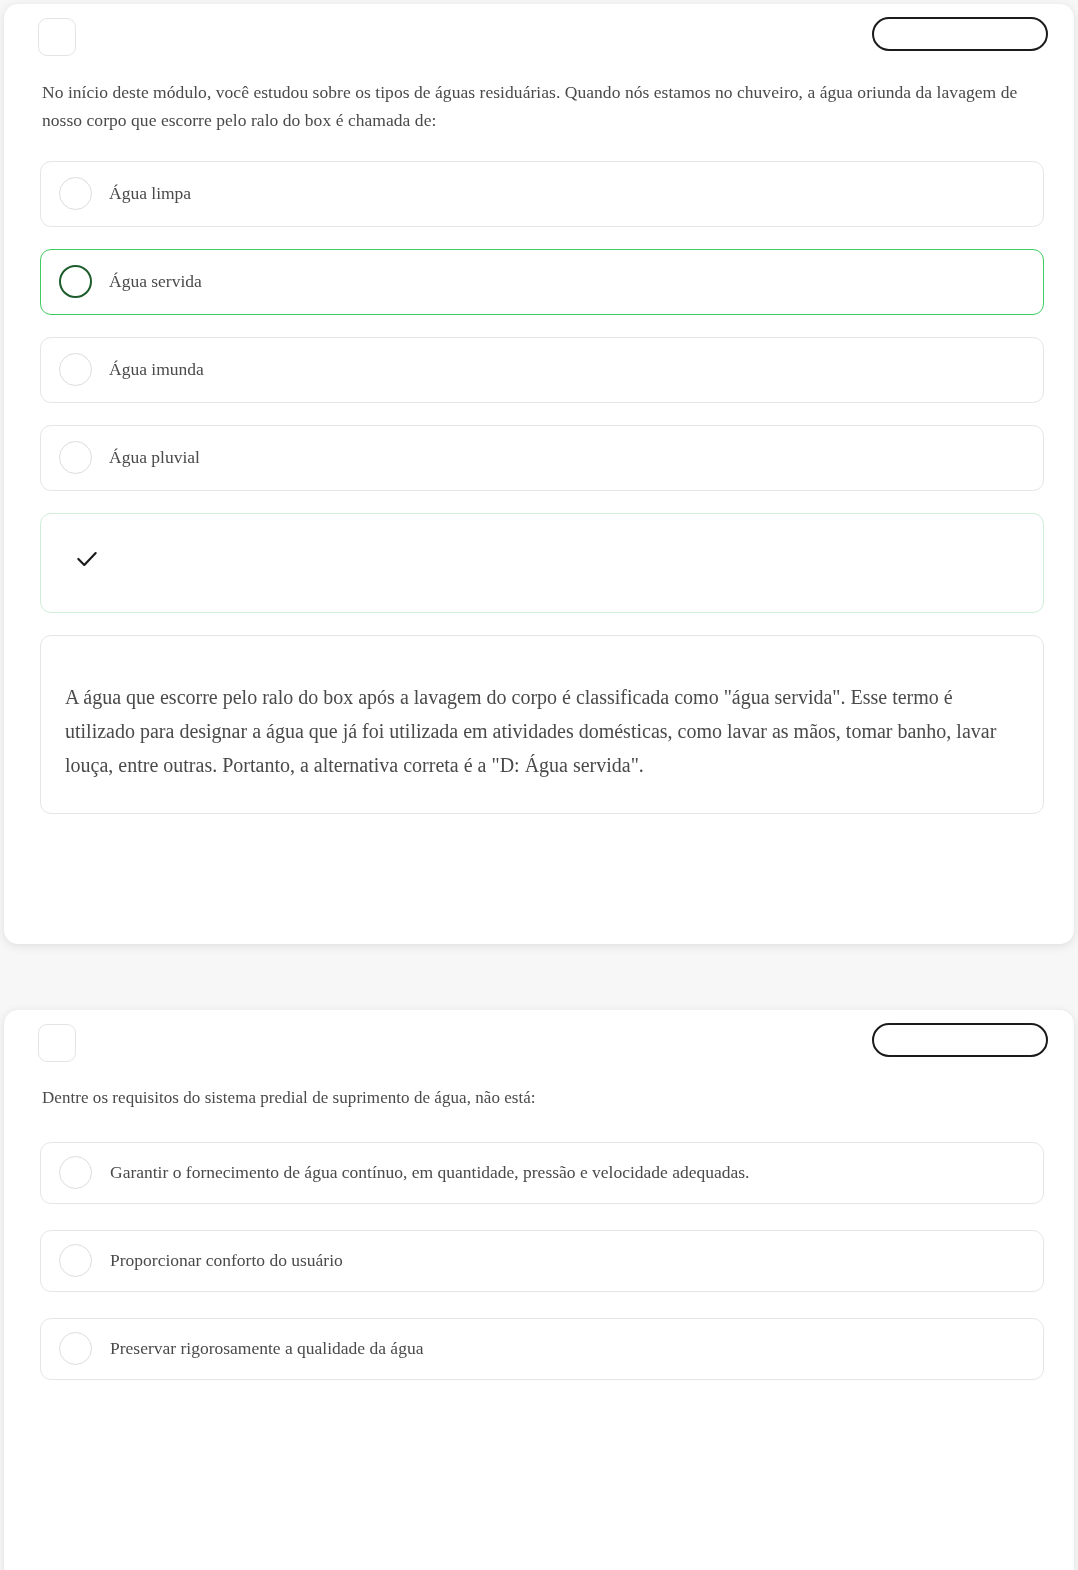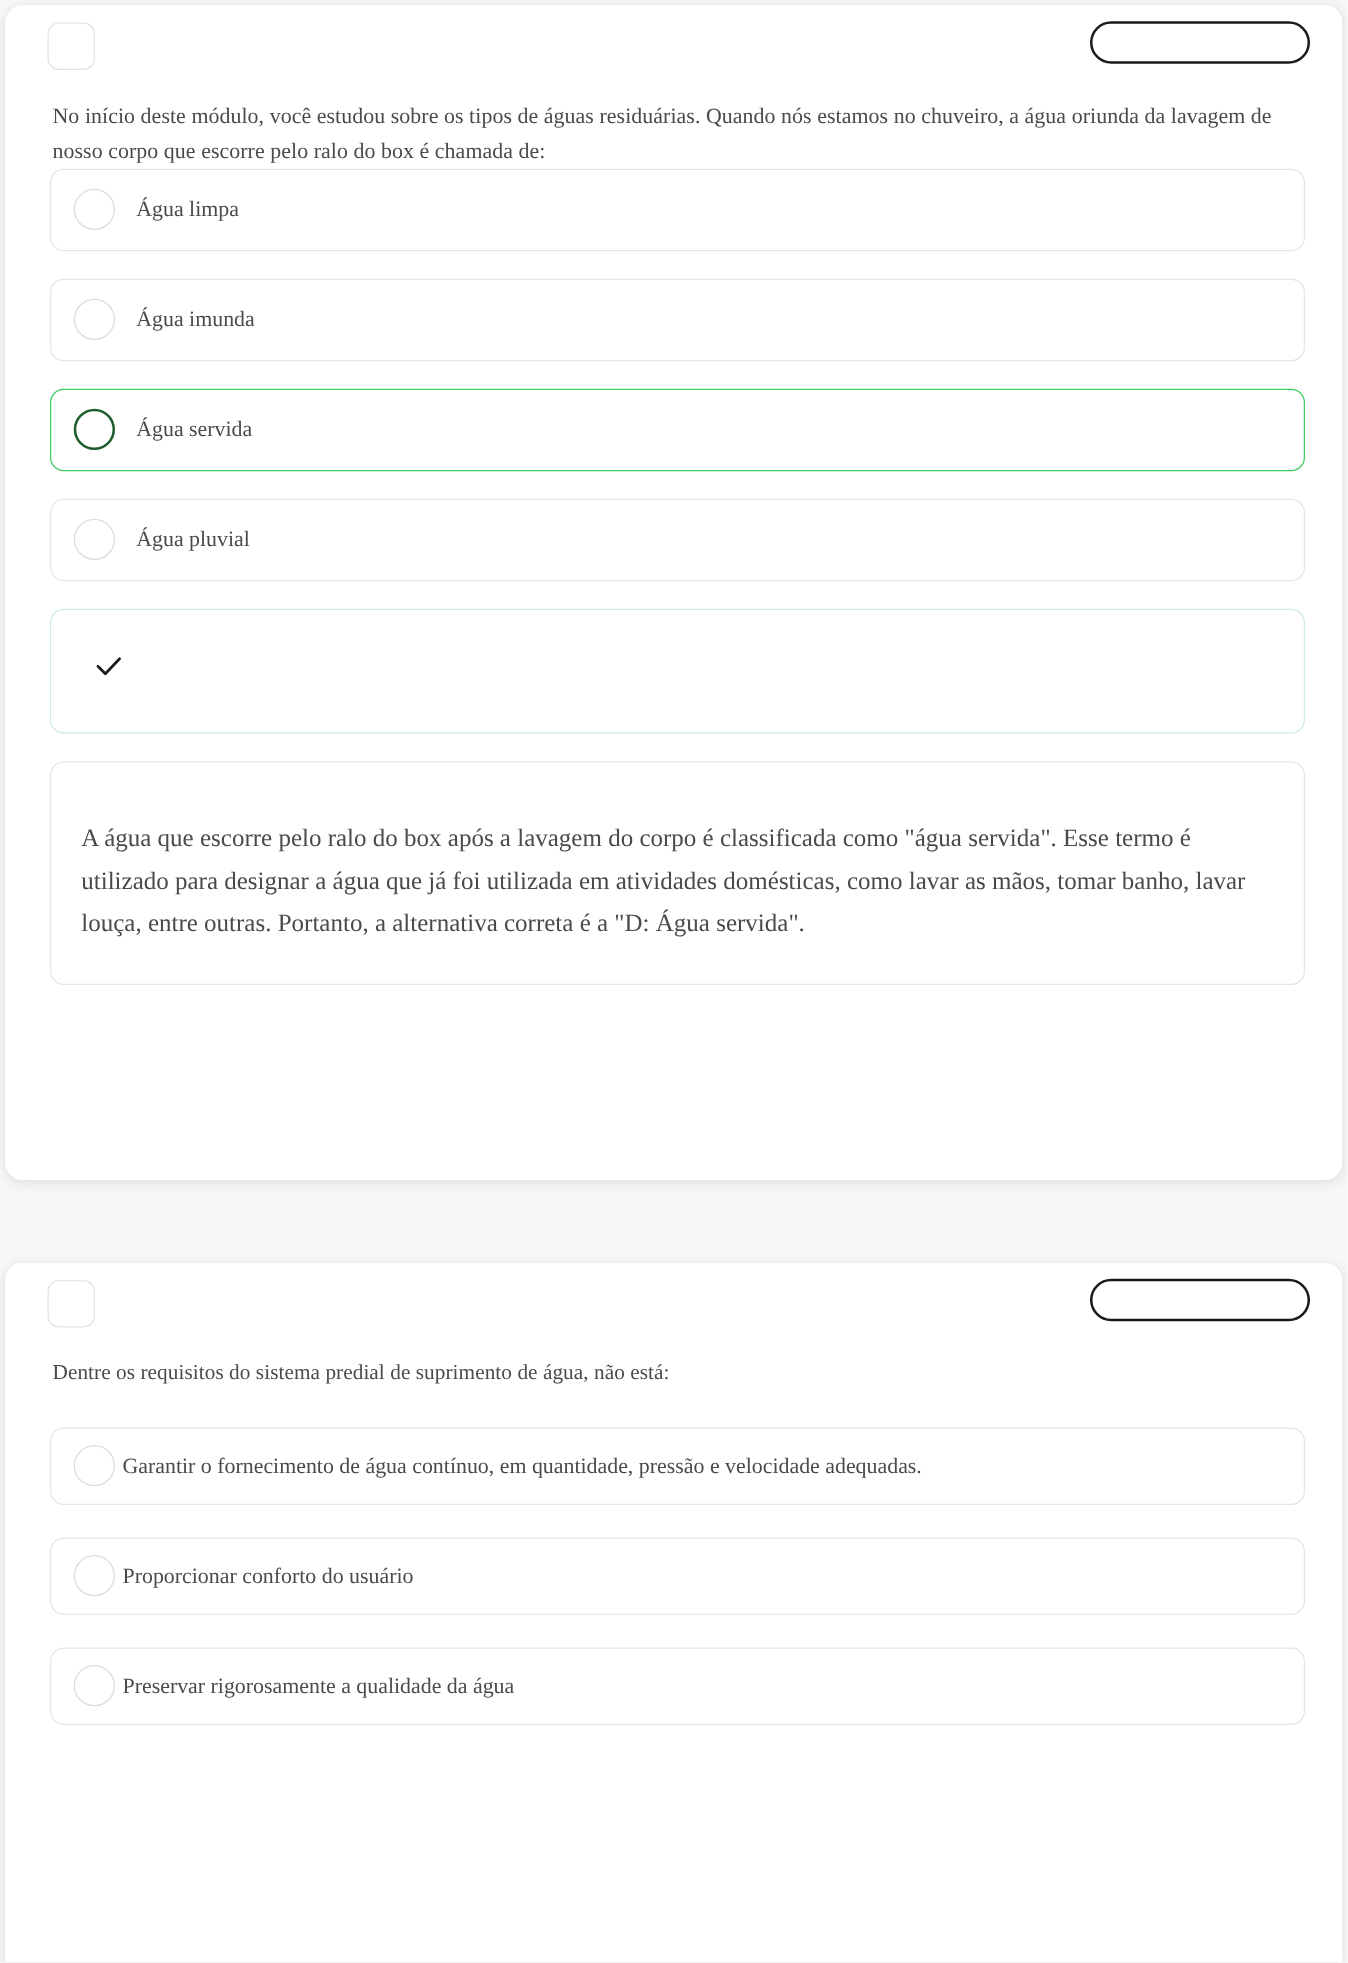--- a/index.html
+++ b/index.html
@@ -63,21 +63,21 @@
   
   .question-text {
     margin: 0 30px 0 38px;
     color: #4a4a4a;
     font-size: 17.5px;
     line-height: 1.62;
     letter-spacing: 0.05px;
   }
 
   
-  .options { }
+  .options { margin-top: 26px; }
 
   .option-row {
     position: relative;
     margin: 0 30px 22px 36px;
     height: 66px;
     border: 1.4px solid #e6e6e8;
     border-radius: 11px;
     background: #ffffff;
     display: flex;
     align-items: center;
@@ -139,21 +139,21 @@
   }
 
   .explanation-text {
     color: #4a4a4a;
     font-size: 20px;
     line-height: 1.72;
   }
 
   
   .card-2 .option-row { height: 62px; margin-bottom: 26px; }
-  .card-2 .option-label { margin-left: 6px; }
+  .card-2 .option-label { margin-left: 18px; }
   .card-2 .question-text { font-size: 17px; }
   .card-2 .options { margin-top: 30px; }
 </style>
 </head>
 <body>
 
 <div class="page">
 
   <div class="card card-1">
 
@@ -165,28 +165,28 @@
     <div class="question-text">No início deste módulo, você estudou sobre os tipos de águas residuárias. Quando nós estamos no chuveiro, a água oriunda da lavagem de nosso corpo que escorre pelo ralo do box é chamada de:</div>
 
     <div class="options">
 
       <div class="option-row">
         <span class="radio"></span>
         <span class="option-label">Água limpa</span>
       </div>
 
 
+      <div class="option-row selected">
+        <span class="radio"></span>
+        <span class="option-label">Água servida</span>
+      </div>
+
       <div class="option-row">
         <span class="radio"></span>
         <span class="option-label">Água imunda</span>
-      </div>
-
-      <div class="option-row selected">
-        <span class="radio"></span>
-        <span class="option-label">Água servida</span>
       </div>
 
       <div class="option-row">
         <span class="radio"></span>
         <span class="option-label">Água pluvial</span>
       </div>
 
     </div>
 
     <div class="feedback-box">

